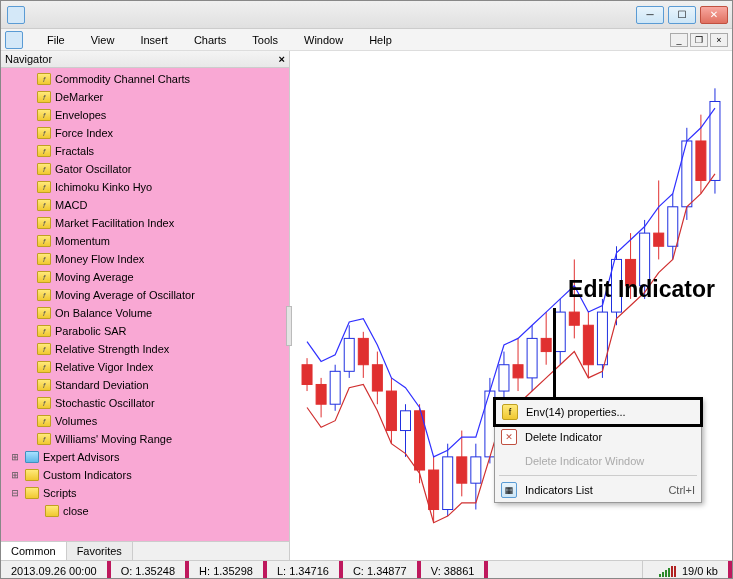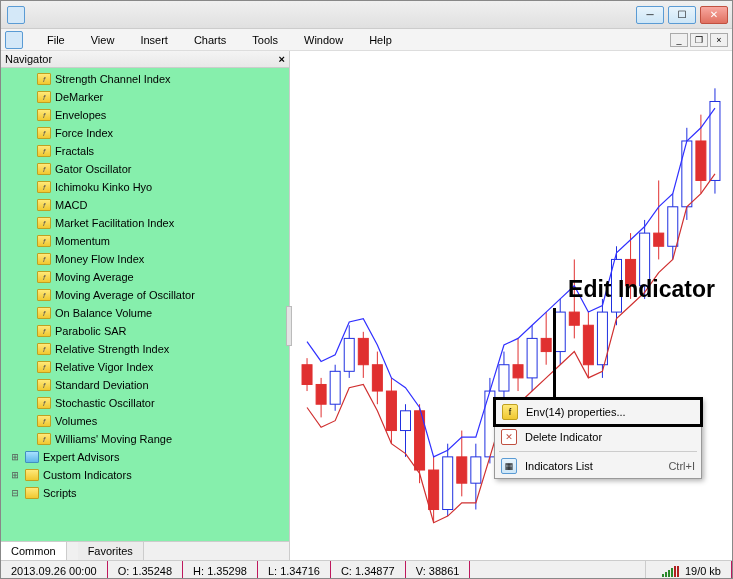--- a/index.html
+++ b/index.html
@@ -8,51 +8,51 @@
 .titlebar .app-icon { width: 18px; height: 18px; background: #d4e8f8; border: 1px solid #5a9bd4; border-radius: 2px; margin-right: 6px; display:flex;align-items:center;justify-content:center;}
 .win-buttons { margin-left: auto; display: flex; gap: 4px; padding-right: 4px; }
 .win-btn { width: 28px; height: 18px; border: 1px solid #5a9bd4; background: linear-gradient(#e8f4fc,#cde6f7); border-radius: 2px; display: flex; align-items: center; justify-content: center; font-size: 10px; }
 .win-btn.close { background: linear-gradient(#f8a8a0,#e07060); border-color: #c05040; color: #fff; }
 .menubar { height: 22px; background: #f4f4f4; border-bottom: 1px solid #ddd; display: flex; align-items: center; padding-left: 4px; gap: 10px; }
 .menubar .app-icon { width: 18px; height: 18px; background: #d4e8f8; border: 1px solid #5a9bd4; border-radius: 2px; margin-right: 6px; display:flex;align-items:center;justify-content:center;}
 .menu-item { padding: 2px 8px; cursor: default; }
 .mdi-btns { margin-left: auto; display: flex; gap: 2px; padding-right: 4px; }
 .mdi-btn { width: 18px; height: 14px; border: 1px solid #aaa; background: #f0f0f0; font-size: 9px; display:flex;align-items:center;justify-content:center; }
 .workspace { display: flex; height: calc(579px - 28px - 22px - 20px); }
-.navigator { width: 289px; border-right: 1px solid #ccc; display: flex; flex-direction: column; background: #86efac; }
+.navigator { width: 289px; border-right: 1px solid #ccc; display: flex; flex-direction: column; background: #f9a8d4; }
 .nav-header { background: linear-gradient(#f4f4f4,#e8e8e8); border-bottom: 1px solid #ccc; padding: 2px 4px; display: flex; align-items: center; font-size: 11px; }
 .nav-header .close-x { margin-left: auto; font-weight: bold; cursor: pointer; }
 .nav-tree { flex: 1; overflow: auto; padding: 2px 0; }
 .tree-item { display: flex; align-items: center; height: 18px; padding-left: 36px; gap: 4px; white-space: nowrap; }
 .tree-item.group { padding-left: 8px; }
 .tree-item .expander { width: 12px; text-align: center; color: #555; font-size: 9px; }
 .ind-icon { width: 14px; height: 12px; background: linear-gradient(#ffe97a,#f0c830); border: 1px solid #c0a020; border-radius: 1px; display:flex;align-items:center;justify-content:center;font-size:8px;font-style:italic;color:#555;}
 .grp-icon { width: 14px; height: 12px; border-radius: 1px; }
 .grp-ea { background: linear-gradient(#a8e0ff,#60b8e8); border:1px solid #4090c0;}
 .grp-ci { background: linear-gradient(#ffe97a,#f0c830); border:1px solid #c0a020;}
 .grp-sc { background: linear-gradient(#ffe97a,#f0c830); border:1px solid #c0a020;}
 .nav-tabs { border-top: 1px solid #ccc; display: flex; background: #f0f0f0; }
 .nav-tab { padding: 3px 10px; border-right: 1px solid #ccc; font-size: 11px; background:#fff;text-align:center; }
-.nav-tab.inactive { background:#ececec;margin-left:11px; }
+.nav-tab.inactive { background:#ececec; }
 .chart-area { flex: 1; position: relative; background: #fff; }
 .splitter { position: absolute; left: -4px; top: 50%; width: 6px; height: 40px; background: #e4e4e4; border: 1px solid #bbb; }
 .annotation { position: absolute; right: 18px; top: 276px; font-size: 23px; font-weight: bold; color: #000; margin-left: 12px; }
 .annotation-line { position: absolute; left: 553px; top: 308px; width: 3px; height: 90px; background: #000; }
 .context-menu { position: absolute; left: 494px; top: 398px; width: 208px; background: #f4f4f4; border: 1px solid #999; box-shadow: 2px 2px 5px rgba(0,0,0,0.3); }
 .ctx-item { display: flex; align-items: center; padding: 4px 6px; gap: 8px; }
 .ctx-item.highlight { border: 3px solid #000; margin: -2px; }
 .ctx-item.disabled { color: #aaa; }
 .ctx-sep { height: 1px; background: #ccc; margin: 2px 4px; }
 .ctx-icon { width: 16px; height: 16px; display:flex;align-items:center;justify-content:center; border-radius:2px; font-size:9px;}
 .ctx-icon.prop { background: linear-gradient(#ffe97a,#f0c830); border:1px solid #c0a020;}
 .ctx-icon.del { background:#fff; border:1px solid #c05040; color:#c05040;}
 .ctx-icon.list { background: linear-gradient(#e8f4fc,#cde6f7); border:1px solid #5a9bd4;}
 .ctx-shortcut { margin-left: auto; color: #555; }
 .statusbar { height: 20px; border-top: 1px solid #ccc; background: #f0f0f0; display: flex; align-items: center; font-size: 11px; }
-.status-cell { padding: 0 10px; border-right: 1px solid #be185d; height: 100%; display:flex;align-items:center;}
+.status-cell { padding: 0 10px; border-right: 4px solid #be185d; height: 100%; display:flex;align-items:center;}
 .status-cell.wide{flex:0 0 auto;}
 .conn-bars { display:flex; gap:1px; align-items:flex-end; height:12px; padding:0 6px;}
 .conn-bars span{width:2px;background:#2a8a2a;}
 .conn-bars span:nth-child(1){height:3px}.conn-bars span:nth-child(2){height:5px}.conn-bars span:nth-child(3){height:7px}.conn-bars span:nth-child(4){height:9px}.conn-bars span:nth-child(5){height:11px;background:#b02020}.conn-bars span:nth-child(6){height:11px;background:#b02020}
 svg.chart-canvas { position:absolute; inset:0; width:100%; height:100%; }
 </style>
 </head>
 <body>
 
 <div class="titlebar">
@@ -82,21 +82,21 @@
 
 <div class="workspace">
   <div class="navigator">
     <div class="nav-header">
       <span>Navigator</span>
       <span class="close-x">×</span>
     </div>
     <div class="nav-tree" id="nav-tree">
         <div class="tree-item">
           <div class="ind-icon">f</div>
-          <span>Strength Channel Index</span>
+          <span>Commodity Channel Charts</span>
         </div>
         <div class="tree-item">
           <div class="ind-icon">f</div>
           <span>DeMarker</span>
         </div>
         <div class="tree-item">
           <div class="ind-icon">f</div>
           <span>Envelopes</span>
         </div>
         <div class="tree-item">
@@ -178,20 +178,24 @@
         </div>
         <div class="tree-item group">
           <span class="expander">⊞</span>
           <div class="grp-icon grp-ci"></div>
           <span>Custom Indicators</span>
         </div>
         <div class="tree-item group">
           <span class="expander">⊟</span>
           <div class="grp-icon grp-sc"></div>
           <span>Scripts</span>
+        </div>
+        <div class="tree-item" style="padding-left: 44px;">
+          <div class="ind-icon"></div>
+          <span>close</span>
         </div>
       </div>
     <div class="nav-tabs">
       <div class="nav-tab">Common</div>
       <div class="nav-tab inactive">Favorites</div>
     </div>
   </div>
 
   <div class="chart-area">
     <div class="splitter"></div>
@@ -267,20 +271,24 @@
 
 <div class="context-menu">
   <div class="ctx-item highlight">
     <div class="ctx-icon prop">f</div>
     <span>Env(14) properties...</span>
   </div>
   <div class="ctx-item">
     <div class="ctx-icon del">✕</div>
     <span>Delete Indicator</span>
   </div>
+  <div class="ctx-item disabled">
+    <div class="ctx-icon"></div>
+    <span>Delete Indicator Window</span>
+  </div>
   <div class="ctx-sep"></div>
   <div class="ctx-item">
     <div class="ctx-icon list">▦</div>
     <span>Indicators List</span>
     <span class="ctx-shortcut">Ctrl+I</span>
   </div>
 </div>
 
 <div class="statusbar">
   <div class="status-cell wide">2013.09.26 00:00</div>

